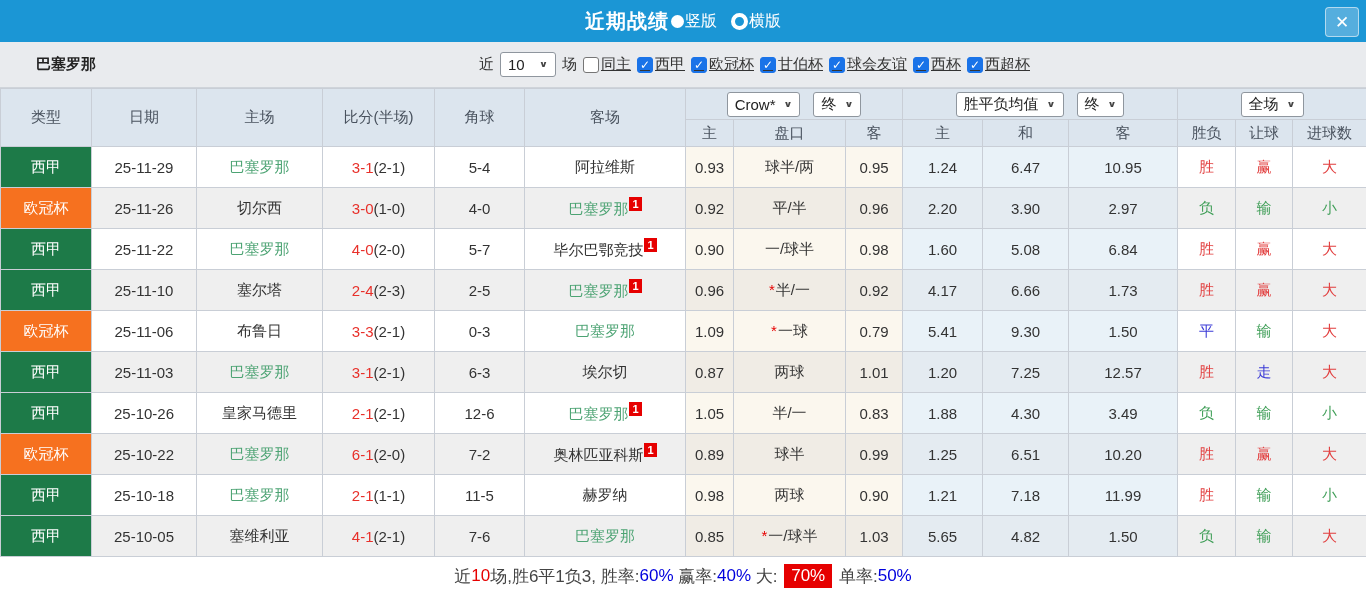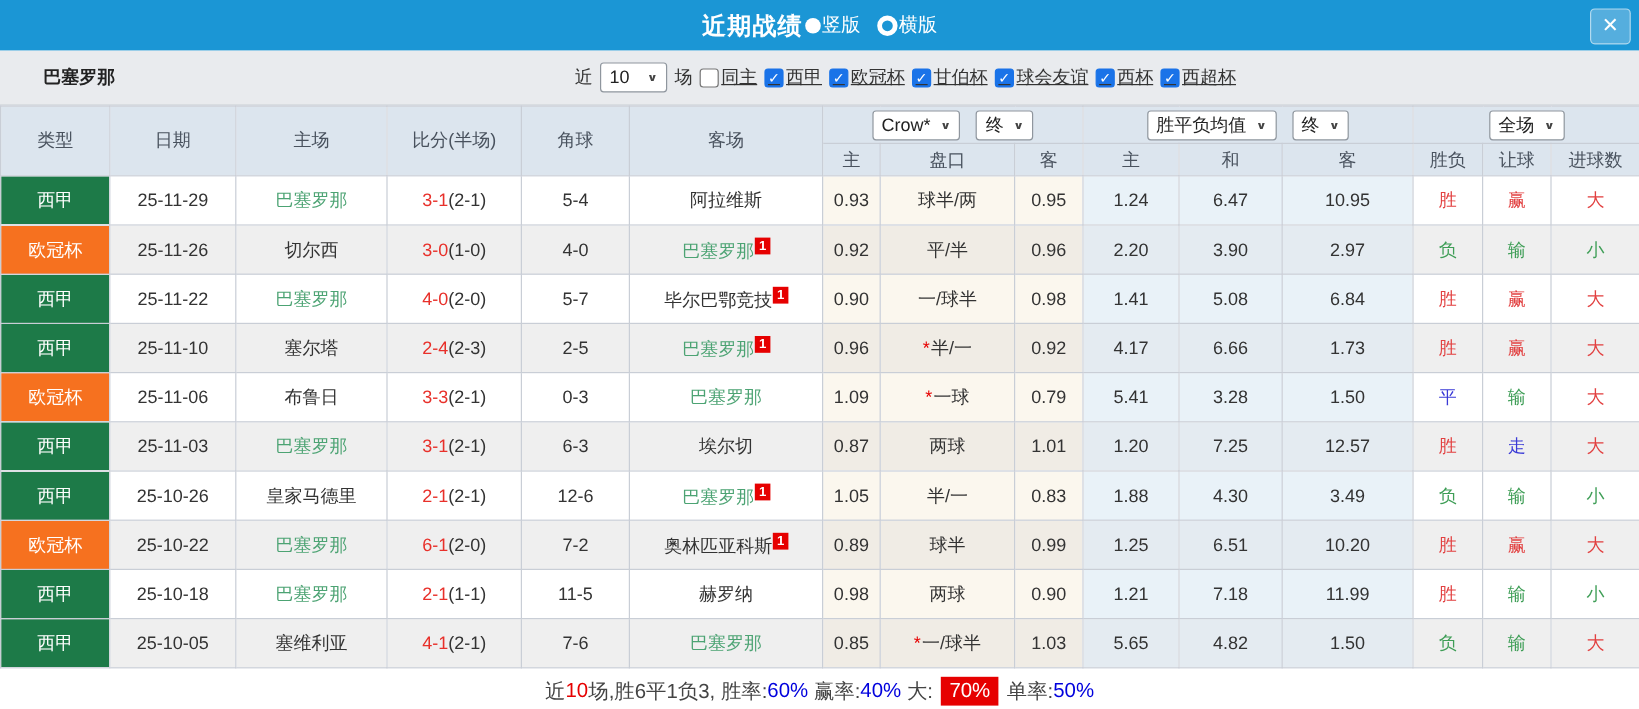--- a/index.html
+++ b/index.html
@@ -227,21 +227,21 @@
       <tr>
         <td class="type-cell league_green">西甲</td>
         <td>25-11-22</td>
         <td><span class="focus">巴塞罗那</span></td>
         <td><span class="score-main">4-0</span><span class="score-half">(2-0)</span></td>
         <td>5-7</td>
         <td><span>毕尔巴鄂竞技</span><span class="badge1">1</span></td>
         <td class="hcp">0.90</td>
         <td class="hcp">一/球半</td>
         <td class="hcp">0.98</td>
-        <td class="eu">1.41</td>
+        <td class="eu">1.60</td>
         <td class="eu">5.08</td>
         <td class="eu">6.84</td>
         <td class="c-red">胜</td>
         <td class="c-red">赢</td>
         <td class="c-red">大</td>
       </tr>
       <tr>
         <td class="type-cell league_green">西甲</td>
         <td>25-11-10</td>
         <td><span>塞尔塔</span></td>
@@ -262,21 +262,21 @@
         <td class="type-cell cup_orange">欧冠杯</td>
         <td>25-11-06</td>
         <td><span>布鲁日</span></td>
         <td><span class="score-main">3-3</span><span class="score-half">(2-1)</span></td>
         <td>0-3</td>
         <td><span class="focus">巴塞罗那</span></td>
         <td class="hcp">1.09</td>
         <td class="hcp"><span class="star">*</span>一球</td>
         <td class="hcp">0.79</td>
         <td class="eu">5.41</td>
-        <td class="eu">3.28</td>
+        <td class="eu">9.30</td>
         <td class="eu">1.50</td>
         <td class="c-blue">平</td>
         <td class="c-green">输</td>
         <td class="c-red">大</td>
       </tr>
       <tr>
         <td class="type-cell league_green">西甲</td>
         <td>25-11-03</td>
         <td><span class="focus">巴塞罗那</span></td>
         <td><span class="score-main">3-1</span><span class="score-half">(2-1)</span></td>

